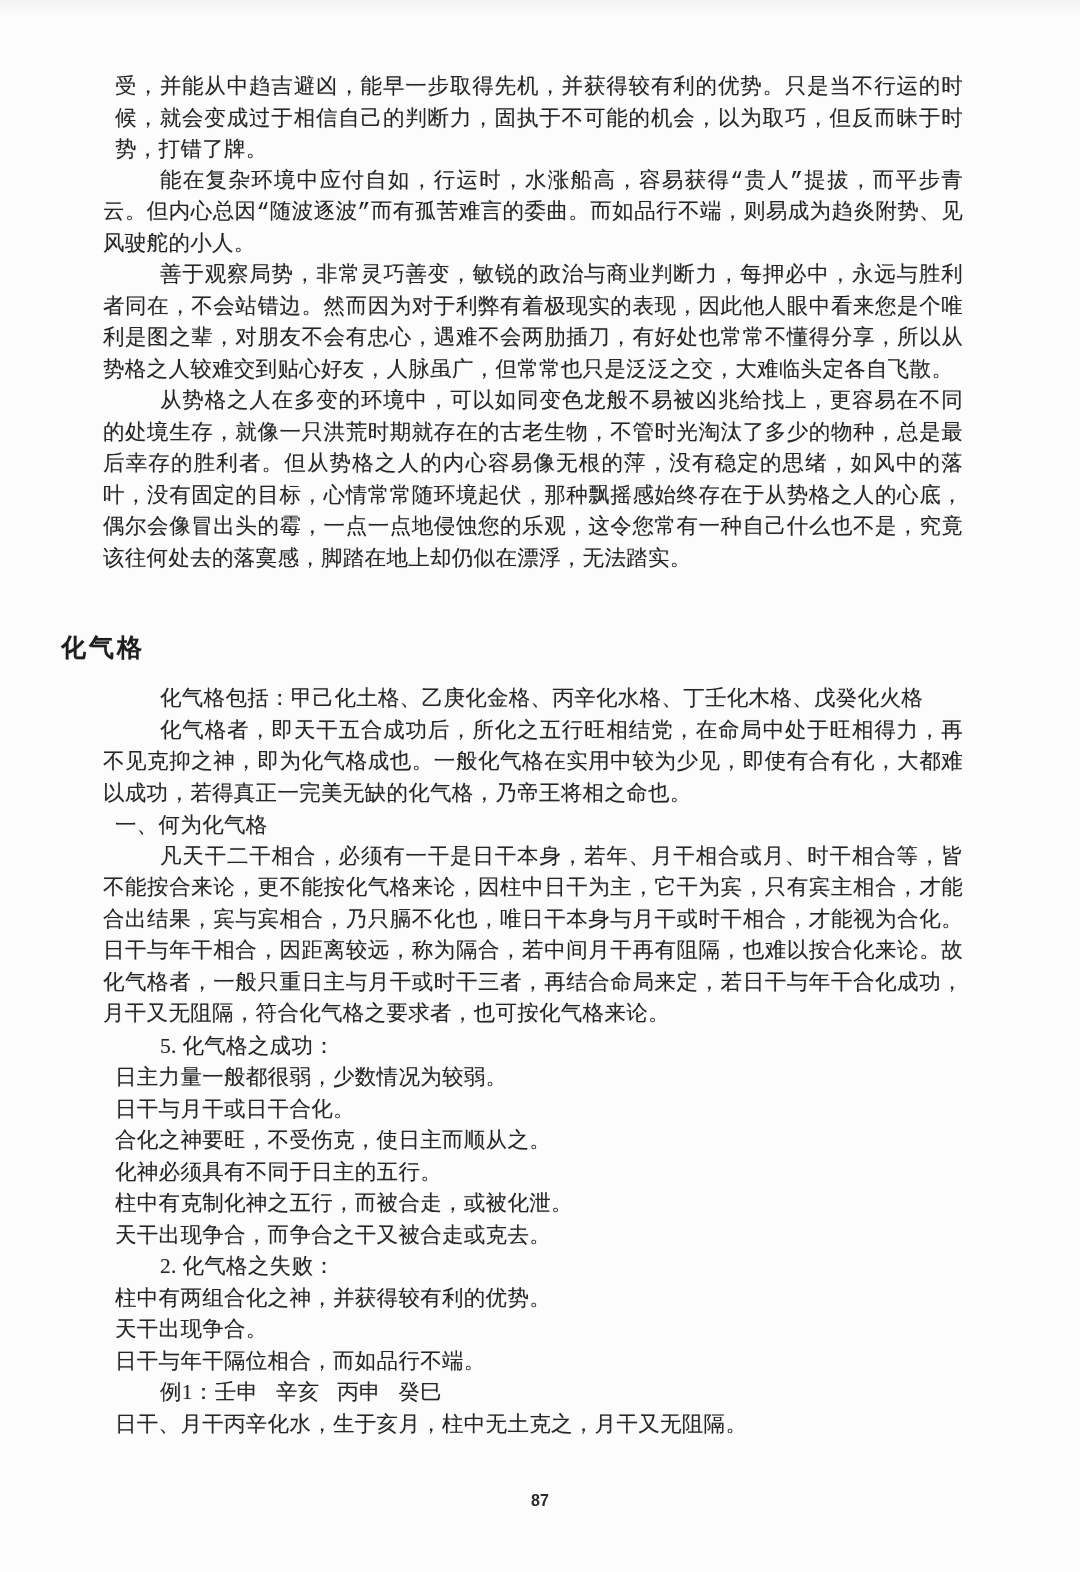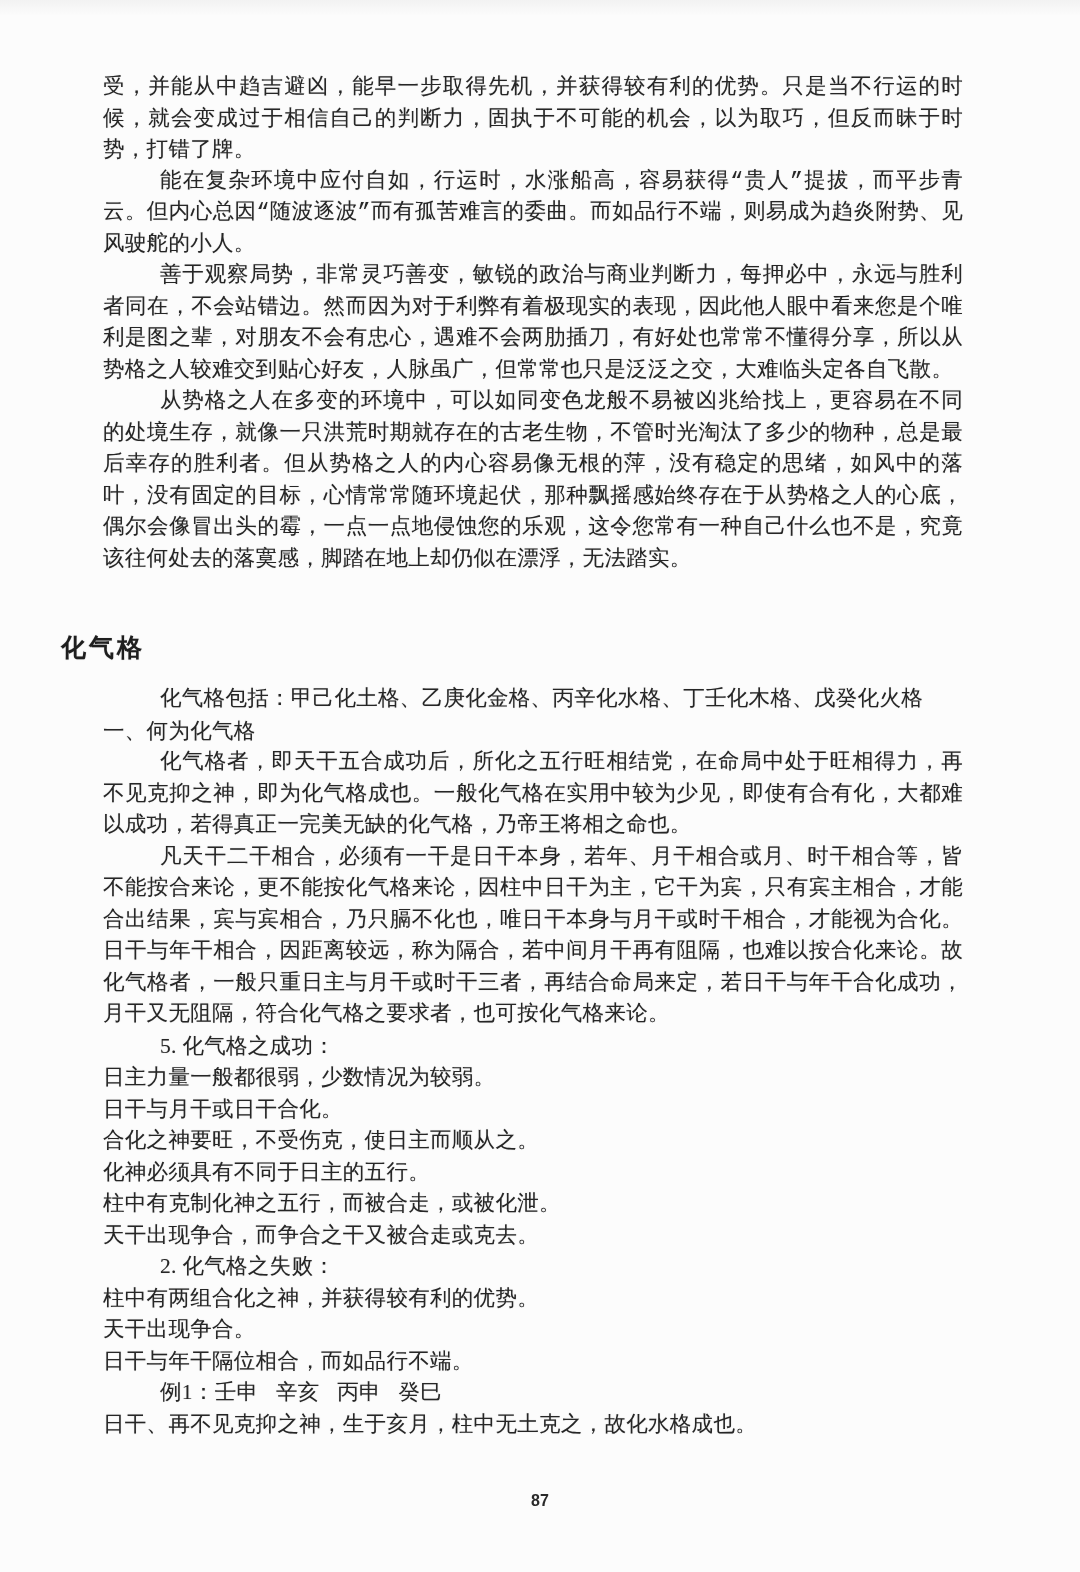--- a/index.html
+++ b/index.html
@@ -23,21 +23,21 @@
   p.body {
     margin:0;
     font-size:21.5px;
     line-height:31.5px;
     text-align:justify;
     text-align-last:left;
     letter-spacing:0.3px;
     text-shadow:0 0 1px rgba(70,70,70,0.35);
   }
   p.indent { text-indent:57px;font-family:Liberation Mono, monospace; }
-  p.noindent { text-indent:0; }
+  p.noindent { text-indent:0;margin-left:12px; }
   p.listtitle { text-indent:57px; }
   p.example { word-spacing:12px; }
   h2.heading {
     margin:52px 0 15px 0;
     font-size:25px;
     font-weight:bold;
     line-height:42px;
     text-align:left;
     letter-spacing:3px;
     position:relative; left:-42px;
@@ -66,41 +66,41 @@
     <p class="body indent">能在复杂环境中应付自如，行运时，水涨船高，容易获得“贵人”提拔，而平步青云。但内心总因“随波逐波”而有孤苦难言的委曲。而如品行不端，则易成为趋炎附势、见风驶舵的小人。</p>
 
     <p class="body indent">善于观察局势，非常灵巧善变，敏锐的政治与商业判断力，每押必中，永远与胜利者同在，不会站错边。然而因为对于利弊有着极现实的表现，因此他人眼中看来您是个唯利是图之辈，对朋友不会有忠心，遇难不会两肋插刀，有好处也常常不懂得分享，所以从势格之人较难交到贴心好友，人脉虽广，但常常也只是泛泛之交，大难临头定各自飞散。</p>
 
     <p class="body indent">从势格之人在多变的环境中，可以如同变色龙般不易被凶兆给找上，更容易在不同的处境生存，就像一只洪荒时期就存在的古老生物，不管时光淘汰了多少的物种，总是最后幸存的胜利者。但从势格之人的内心容易像无根的萍，没有稳定的思绪，如风中的落叶，没有固定的目标，心情常常随环境起伏，那种飘摇感始终存在于从势格之人的心底，偶尔会像冒出头的霉，一点一点地侵蚀您的乐观，这令您常有一种自己什么也不是，究竟该往何处去的落寞感，脚踏在地上却仍似在漂浮，无法踏实。</p>
 
     <h2 class="heading">化气格</h2>
 
     <p class="body indent">化气格包括：甲己化土格、乙庚化金格、丙辛化水格、丁壬化木格、戊癸化火格</p>
 
+    <p class="body indent">化气格者，即天干五合成功后，所化之五行旺相结党，在命局中处于旺相得力，再不见克抑之神，即为化气格成也。一般化气格在实用中较为少见，即使有合有化，大都难以成功，若得真正一完美无缺的化气格，乃帝王将相之命也。</p>
+
     <p class="body noindent">一、何为化气格</p>
-
-    <p class="body indent">化气格者，即天干五合成功后，所化之五行旺相结党，在命局中处于旺相得力，再不见克抑之神，即为化气格成也。一般化气格在实用中较为少见，即使有合有化，大都难以成功，若得真正一完美无缺的化气格，乃帝王将相之命也。</p>
 
     <p class="body indent">凡天干二干相合，必须有一干是日干本身，若年、月干相合或月、时干相合等，皆不能按合来论，更不能按化气格来论，因柱中日干为主，它干为宾，只有宾主相合，才能合出结果，宾与宾相合，乃只膈不化也，唯日干本身与月干或时干相合，才能视为合化。日干与年干相合，因距离较远，称为隔合，若中间月干再有阻隔，也难以按合化来论。故化气格者，一般只重日主与月干或时干三者，再结合命局来定，若日干与年干合化成功，月干又无阻隔，符合化气格之要求者，也可按化气格来论。</p>
 
     <p class="body listtitle">5.  化气格之成功：</p>
 
     <p class="body noindent">日主力量一般都很弱，少数情况为较弱。</p>
     <p class="body noindent">日干与月干或日干合化。</p>
     <p class="body noindent">合化之神要旺，不受伤克，使日主而顺从之。</p>
     <p class="body noindent">化神必须具有不同于日主的五行。</p>
     <p class="body noindent">柱中有克制化神之五行，而被合走，或被化泄。</p>
     <p class="body noindent">天干出现争合，而争合之干又被合走或克去。</p>
 
     <p class="body listtitle">2.  化气格之失败：</p>
 
     <p class="body noindent">柱中有两组合化之神，并获得较有利的优势。</p>
     <p class="body noindent">天干出现争合。</p>
     <p class="body noindent">日干与年干隔位相合，而如品行不端。</p>
 
     <p class="body listtitle example">例1：壬申 辛亥 丙申 癸巳</p>
 
-    <p class="body noindent">日干、再不见克抑之神，生于亥月，柱中无土克之，故化水格成也。</p>
+    <p class="body noindent">日干、月干丙辛化水，生于亥月，柱中无土克之，月干又无阻隔。</p>
 
   </div>
 
   <div class="pagenum">87</div>
 </div>
 
 </body></html>

